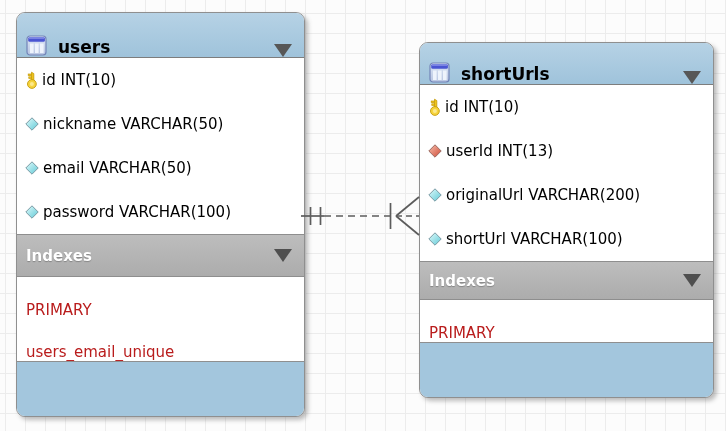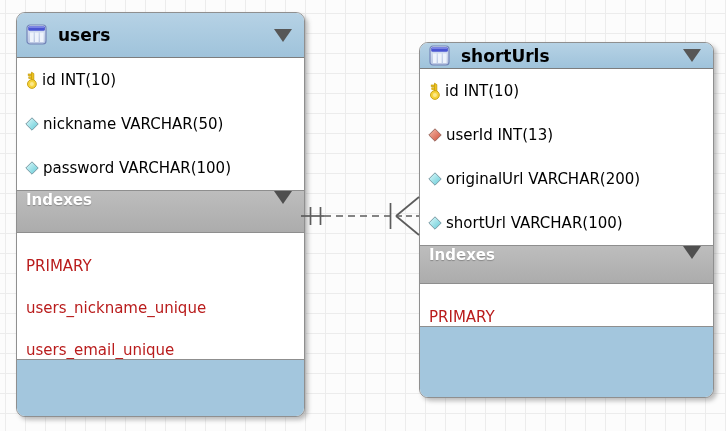--- a/index.html
+++ b/index.html
@@ -13,35 +13,35 @@
     background-size:20px 20px;
     background-position:5px 13px;
   }
   .table{
     position:absolute;display:flex;flex-direction:column;
     border:1.5px solid #8f8f8f;border-radius:9px;overflow:hidden;
     box-shadow:3px 3px 4px rgba(110,110,110,.45);
     background:#fff;box-sizing:border-box;
   }
   .t-header{
-    display:flex;align-items:center;gap:10px;padding:0 12px 0 9px;
+    display:flex;align-items:flex-end;gap:10px;padding:0 12px 0 9px;
     background:linear-gradient(#b6d2e5,#9fc3db);
     border-bottom:1px solid #7d7d7d;box-sizing:border-box;flex:0 0 auto;
   }
   .t-name{font-weight:bold;font-size:17px;color:#000;flex:1 1 auto;}
   .tri{
     width:0;height:0;flex:0 0 auto;
     border-left:9px solid transparent;border-right:9px solid transparent;
     border-top:13px solid #575757;
   }
   .t-cols{flex:0 0 auto;background:#fff;}
   .col-row{display:flex;align-items:center;gap:4px;padding-left:8px;height:44px;box-sizing:border-box;}
   .col-label{font-size:15px;color:#000;white-space:nowrap;}
   .idx-bar{
-    display:flex;padding:0 12px 0 9px;
+    display:flex;align-items:center;padding:0 12px 0 9px;
     background:linear-gradient(#bdbdbd,#acacac);
     border-top:1px solid #8e8e8e;border-bottom:1px solid #8e8e8e;
     box-sizing:border-box;flex:0 0 auto;
   }
   .idx-label{
     font-weight:bold;font-size:15px;color:#fff;flex:1 1 auto;
     text-shadow:0 1px 1px rgba(0,0,0,.25);
   }
   .idx-bar .tri{border-top-color:#4f4f4f;}
   .idx-rows{flex:0 0 auto;background:#fff;}
@@ -99,44 +99,47 @@
     <div class="col-row">
       <svg class="icon" width="14" height="14" viewBox="0 0 14 14">
         <polygon points="7,0.8 13.2,7 7,13.2 0.8,7" fill="url(#gradCyan)" stroke="#7b9aa4" stroke-width="1"></polygon>
       </svg>
       <span class="col-label">nickname VARCHAR(50)</span>
     </div>
     <div class="col-row">
       <svg class="icon" width="14" height="14" viewBox="0 0 14 14">
         <polygon points="7,0.8 13.2,7 7,13.2 0.8,7" fill="url(#gradCyan)" stroke="#7b9aa4" stroke-width="1"></polygon>
       </svg>
+      <span class="col-label">email VARCHAR(50)</span>
+    </div>
+    <div class="col-row">
+      <svg class="icon" width="14" height="14" viewBox="0 0 14 14">
+        <polygon points="7,0.8 13.2,7 7,13.2 0.8,7" fill="url(#gradCyan)" stroke="#7b9aa4" stroke-width="1"></polygon>
+      </svg>
       <span class="col-label">password VARCHAR(100)</span>
     </div>
   </div>
 
   <div class="idx-bar" style="height:43px;">
     <span class="idx-label">Indexes</span>
     <span class="tri"></span>
   </div>
   <div class="idx-rows">
     <div class="idx-row">
         <span>PRIMARY</span>
       </div>
     <div class="idx-row">
-        <span>users_nickname_unique</span>
-      </div>
-    <div class="idx-row">
         <span>users_email_unique</span>
       </div>
   </div>
   <div class="t-footer"></div>
 </div>
 
 <div class="table" style="left:419px;top:42px;width:295px;height:356px;">
-  <div class="t-header" style="height:26px;">
+  <div class="t-header" style="height:42px;">
     <svg class="icon" width="22" height="22" viewBox="0 0 22 22">
       <rect x="1" y="1" width="19" height="19" rx="3" fill="url(#gradIconBody)" stroke="#7284b8" stroke-width="1.2"></rect>
       <rect x="2.2" y="2.2" width="16.7" height="4.6" rx="1.4" fill="#4a55d2"></rect>
       <rect x="2.8" y="2.6" width="15.5" height="1.2" rx="0.6" fill="#8a93ea"></rect>
       <rect x="4" y="8.5" width="3.6" height="9.5" fill="#eef3fc"></rect>
       <rect x="9" y="8.5" width="3.6" height="9.5" fill="#eef3fc"></rect>
       <rect x="14" y="8.5" width="3.6" height="9.5" fill="#eef3fc"></rect>
     </svg>
     <span class="t-name">shortUrls</span>
     <span class="tri"></span>

